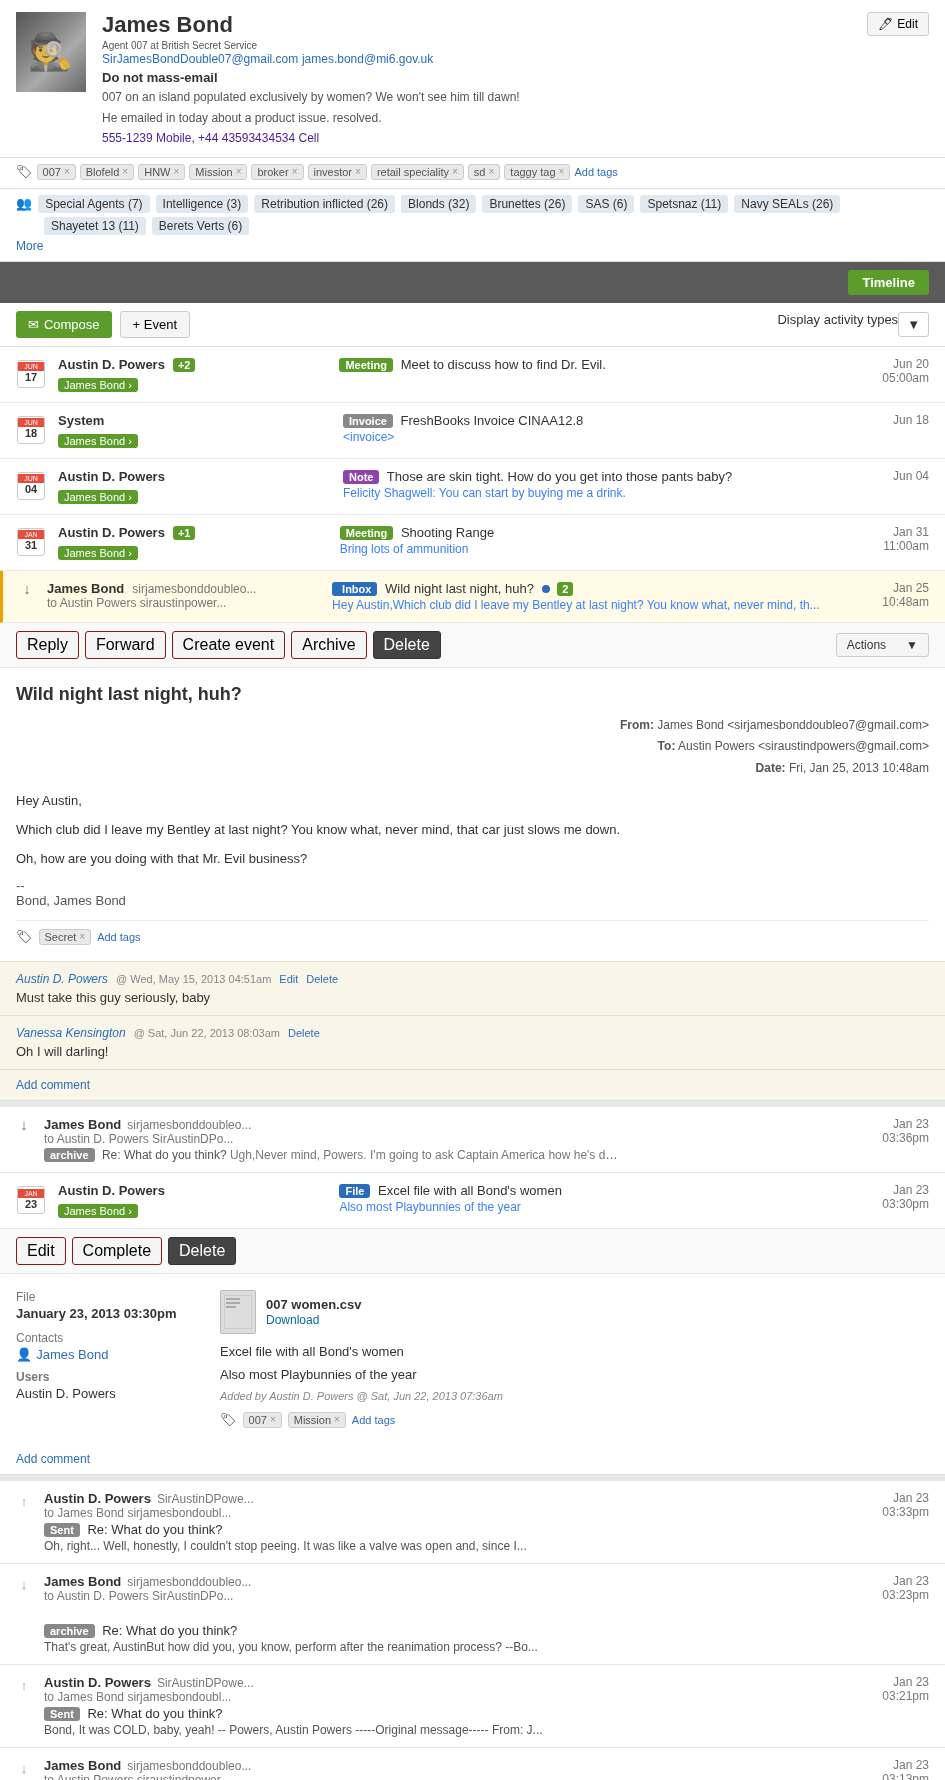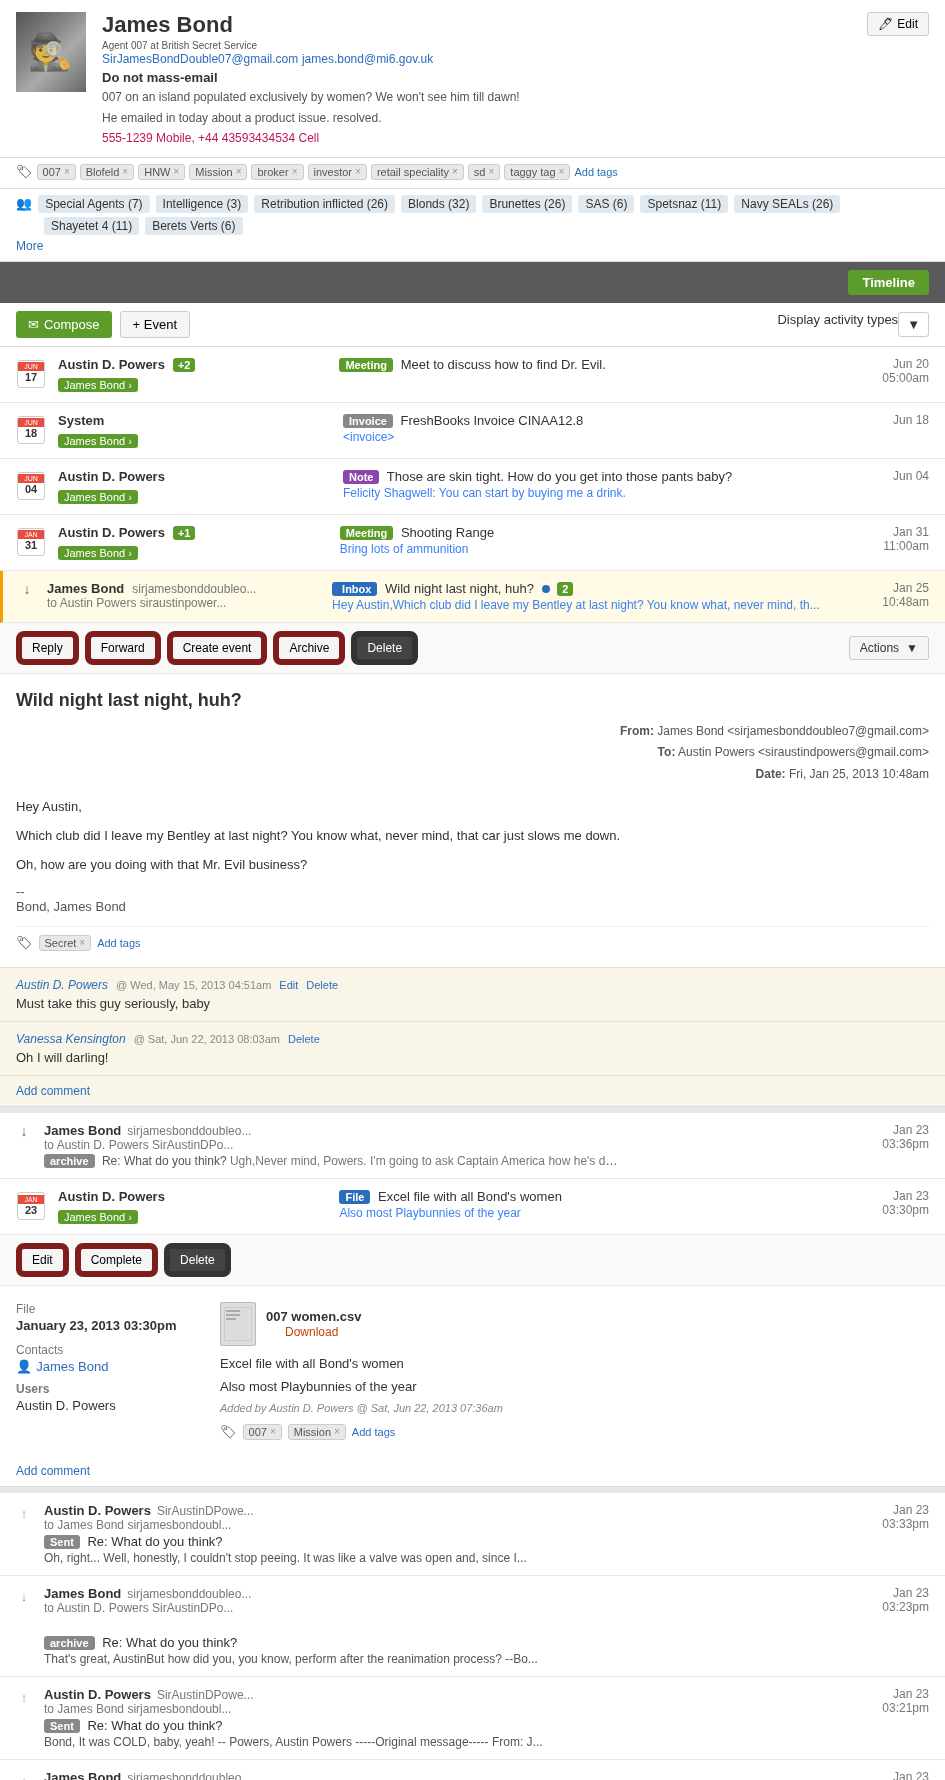--- a/index.html
+++ b/index.html
@@ -7,21 +7,21 @@
     
     
     .profile-section { background: #fff; padding: 12px 16px; border-bottom: 1px solid #ddd; display: flex; align-items: flex-start; gap: 16px; position: relative; }
     .avatar-placeholder { width: 70px; height: 80px; background: linear-gradient(135deg, #555 0%, #888 40%, #aaa 60%, #666 100%); flex-shrink: 0; display: flex; align-items: center; justify-content: center; color: #ccc; font-size: 28px; }
     .profile-info { flex: 1; }
     .profile-name { font-size: 22px; font-weight: bold; color: #333; }
     .profile-title { font-size: 10px; color: #555; margin-top: 2px; }
     .profile-email a { color: #2a6ebb; text-decoration: none; font-size: 12px; }
     .profile-no-mass { font-weight: bold; font-size: 13px; margin-top: 4px; }
     .profile-bio { font-size: 12px; color: #555; margin-top: 4px; line-height: 1.4; }
-    .profile-phone { font-size: 12px; color: #be185d; margin-top: 4px; }
+    .profile-phone { font-size: 12px; color: #4c1d95; margin-top: 4px; }
     .edit-btn { position: absolute; top: 12px; right: 16px; padding: 4px 10px; background: #f5f5f5; border: 1px solid #ccc; border-radius: 3px; cursor: pointer; font-size: 12px; display: flex; align-items: center; gap: 4px; }
 
     
     .tags-section { background: #fff; padding: 6px 16px 8px; border-bottom: 1px solid #ddd; }
     .tags-row { display: flex; flex-wrap: wrap; align-items: center; gap: 4px; }
     .tag { background: #e8e8e8; border: 1px solid #ccc; border-radius: 3px; padding: 1px 5px; font-size: 11px; color: #555; display: inline-flex; align-items: center; gap: 3px; }
     .tag .tag-x { color: #999; cursor: pointer; font-size: 10px; }
     .add-tags-link { color: #2a6ebb; font-size: 11px; text-decoration: none; cursor: pointer; }
 
     
@@ -65,23 +65,23 @@
     .badge-archive { background: #888; }
     .activity-subject { font-size: 13px; color: #333; }
     .activity-sub { font-size: 12px; color: #3b82f6; margin-top: 2px; }
     .james-bond-tag { background: #5c9c2a; color: #fff; border-radius: 3px; padding: 1px 6px; font-size: 11px; cursor: pointer; display: inline-block; margin-top: 3px; }
     .activity-date { text-align: right; font-size: 12px; color: #777; white-space: nowrap; margin-left: 8px; }
     .unread-dot { width: 8px; height: 8px; background: #2a6ebb; border-radius: 50%; display: inline-block; margin-left: 4px; }
 
     
     .email-expanded { background: #fff; border-bottom: 1px solid #ddd; }
     .email-actions-bar { padding: 8px 16px; border-bottom: 1px solid #e8e8e8; display: flex; align-items: center; gap: 6px; background: #f9f9f9; }
-    .action-btn { background: #f5f5f5; border: 6px solid #7f1d1d; padding: 4px 10px; border-radius: 8px; font-size: 12px; cursor: pointer; }
+    .action-btn { background: #f5f5f5; border: 1px solid #7f1d1d; padding: 4px 10px; border-radius: 3px; font-size: 16px; cursor: pointer; }
     .action-btn.delete-btn-dark { background: #444; color: #fff; border-color: #333; }
-    .actions-dropdown { margin-left: auto; background: #f5f5f5; border: 1px solid #ccc; padding: 4px 10px; border-radius: 3px; font-size: 12px; cursor: pointer; display: flex; align-items: center; gap: 7px; }
+    .actions-dropdown { margin-left: auto; background: #f5f5f5; border: 1px solid #ccc; padding: 4px 10px; border-radius: 3px; font-size: 12px; cursor: pointer; display: flex; align-items: center; gap: 20px; }
     .email-body { padding: 16px; }
     .email-subject { font-size: 18px; font-weight: bold; color: #333; margin-bottom: 10px; }
     .email-meta { font-size: 12px; color: #555; margin-bottom: 12px; line-height: 1.8; text-align: right; }
     .email-text { font-size: 13px; color: #333; line-height: 1.6; }
     .email-text p { margin-bottom: 8px; }
     .email-signature { color: #555; font-size: 13px; margin-top: 8px; }
     .email-tags-row { display: flex; align-items: center; gap: 6px; margin-top: 12px; padding-top: 8px; border-top: 1px solid #eee; }
 
     
     .comment-section { background: #f9f5e8; border-top: 1px solid #e8e0c8; }
@@ -99,21 +99,21 @@
     .file-body { padding: 16px; display: flex; gap: 24px; }
     .file-left { min-width: 180px; }
     .file-label { font-size: 12px; color: #777; margin-bottom: 2px; }
     .file-value { font-size: 13px; color: #333; margin-bottom: 10px; }
     .file-value.bold { font-weight: bold; }
     .file-contact { color: #2a6ebb; font-size: 13px; cursor: pointer; display: flex; align-items: center; gap: 4px; }
     .file-right { flex: 1; }
     .file-icon-row { display: flex; align-items: center; gap: 10px; margin-bottom: 10px; }
     .file-doc-icon { width: 36px; height: 44px; background: #ddd; border: 1px solid #bbb; display: flex; align-items: center; justify-content: center; font-size: 10px; color: #666; border-radius: 2px; }
     .file-name { font-size: 13px; font-weight: bold; color: #333; }
-    .download-link { color: #c2410c; font-size: 12px; cursor: pointer; text-decoration: none; margin-left: 19px; }
+    .download-link { color: #0369a1; font-size: 12px; cursor: pointer; text-decoration: none; }
     .file-desc { font-size: 13px; color: #333; margin-bottom: 8px; }
     .file-added-by { font-size: 11px; color: #888; font-style: italic; margin-bottom: 10px; }
     .file-tags-row { display: flex; align-items: center; gap: 6px; margin-top: 8px; }
 
     
     .section-divider { height: 6px; background: #e8e8e8; }
 
     .email-item-row { display: flex; align-items: flex-start; gap: 12px; padding: 10px 16px; border-bottom: 1px solid #e8e8e8; cursor: pointer; }
     .email-item-main { flex: 1; }
     .email-item-top { display: flex; align-items: baseline; gap: 6px; flex-wrap: wrap; }
@@ -171,21 +171,21 @@
     <span class="group-badge">Intelligence (3)</span>
     <span class="group-badge">Retribution inflicted (26)</span>
     <span class="group-badge">Blonds (32)</span>
     <span class="group-badge">Brunettes (26)</span>
     <span class="group-badge">SAS (6)</span>
     <span class="group-badge">Spetsnaz (11)</span>
     <span class="group-badge">Navy SEALs (26)</span>
   </div>
   <div class="groups-row">
     <span style="width:22px; display:inline-block;"></span>
-    <span class="group-badge">Shayetet 4 (11)</span>
+    <span class="group-badge">Shayetet 13 (11)</span>
     <span class="group-badge">Berets Verts (6)</span>
   </div>
   <a class="more-link">More</a>
 </div>
 
 <div class="timeline-bar">
   <button class="timeline-btn">Timeline</button>
 </div>
 
 <div class="activity-toolbar">

